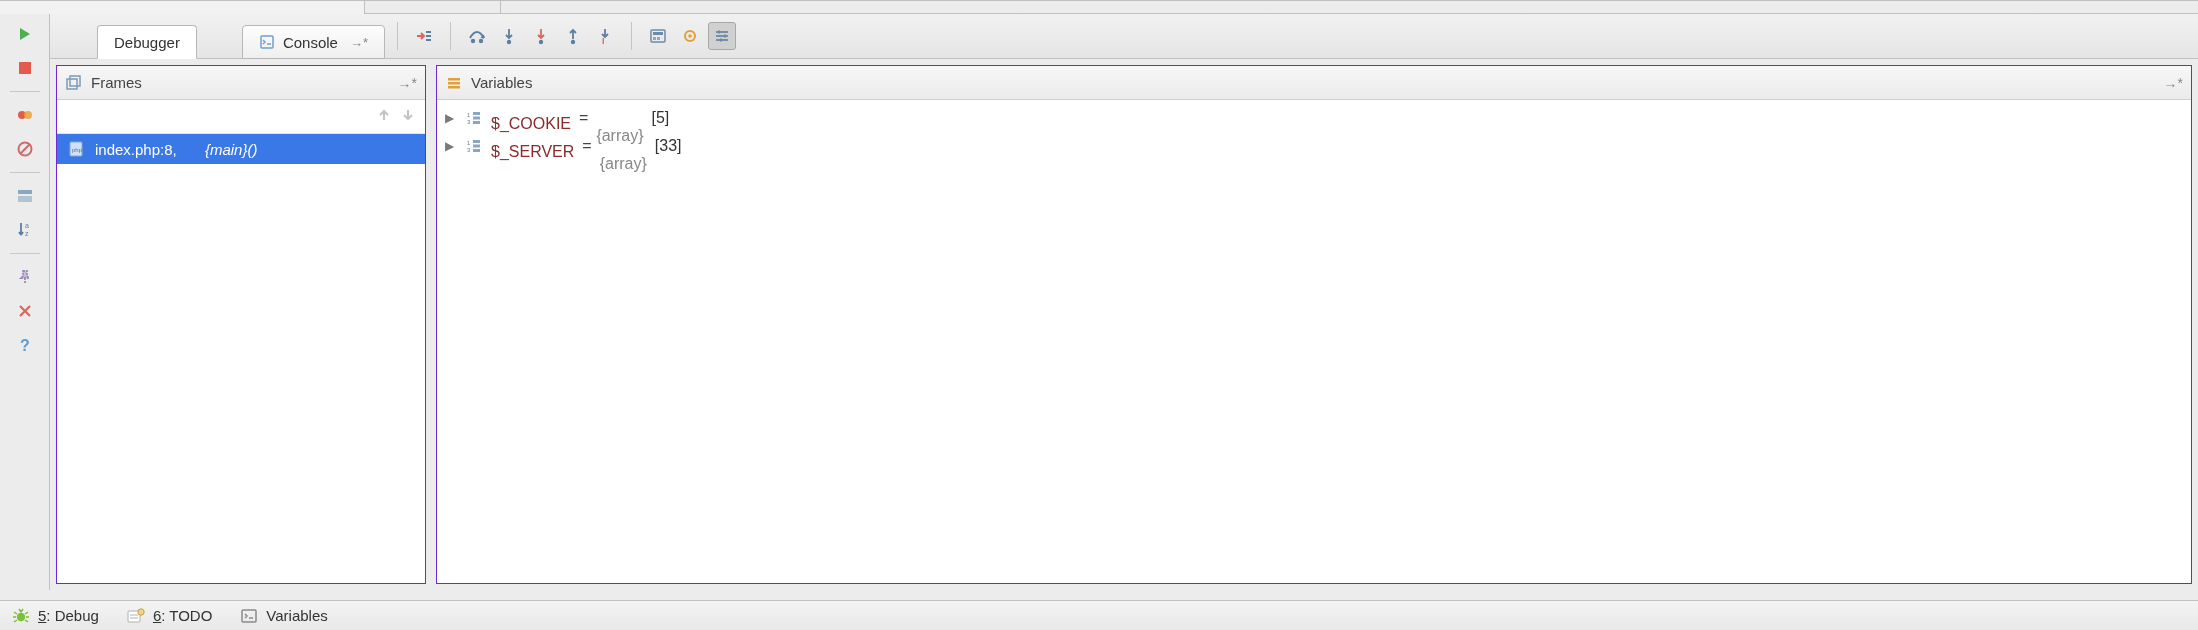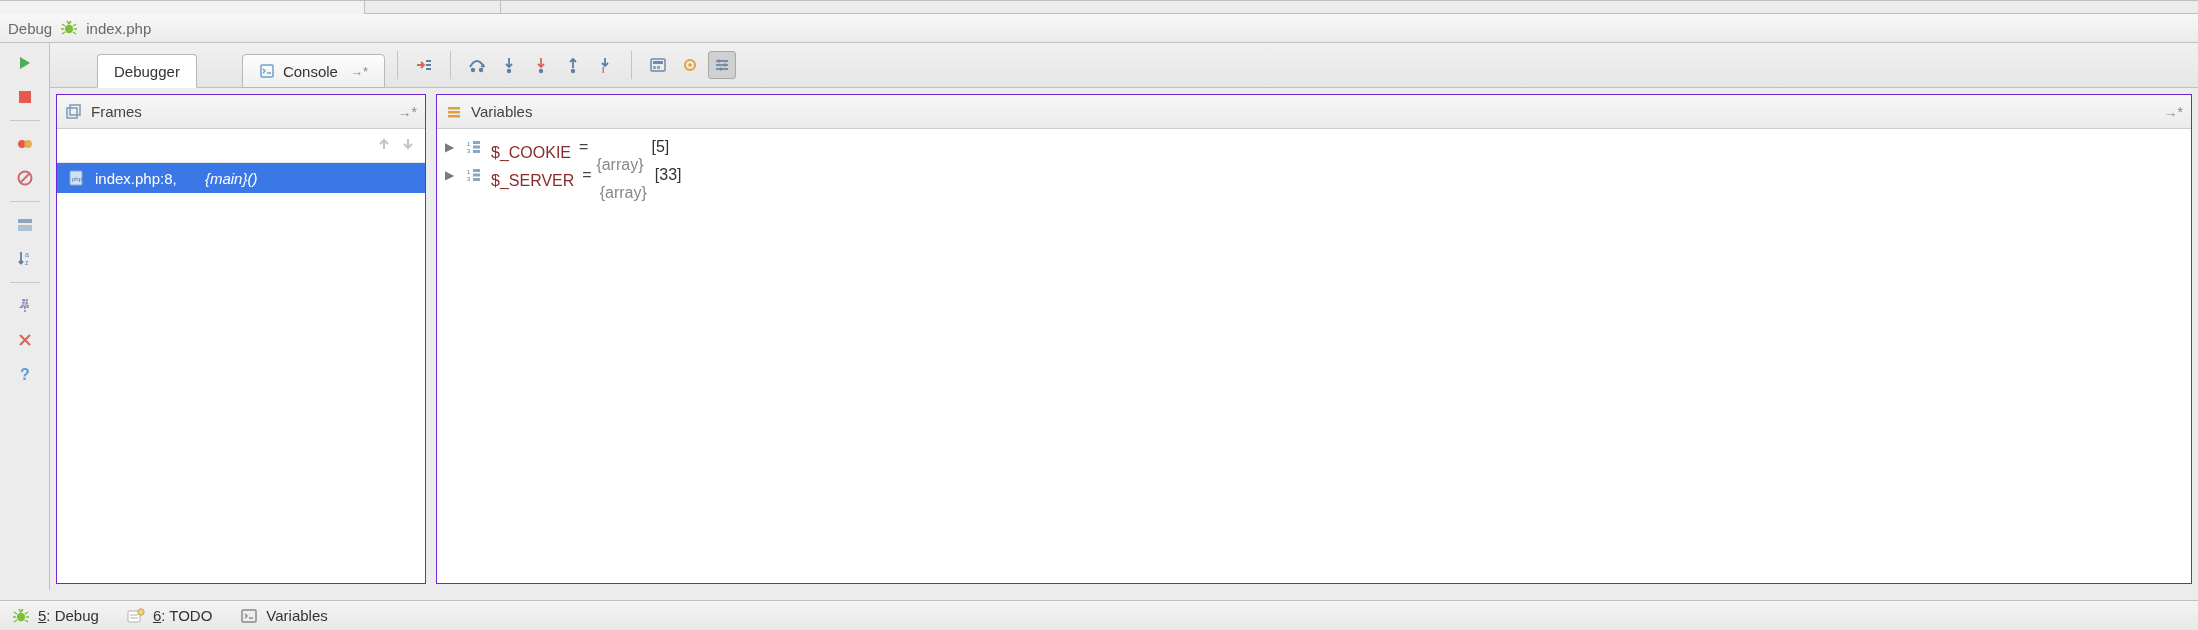--- a/index.html
+++ b/index.html
@@ -211,30 +211,20 @@
 </head>
 <body>
 
 <div class="root">
 
   <div class="top-frag">
     <div class="stub1"></div>
       <div class="stub2"></div>
   </div>
 
-  <div class="tw-label">
-    <span>Debug</span>
-    <span class="bug">
-      <svg width="16" height="16" viewBox="0 0 16 16">
-          <circle cx="8" cy="9" r="4.2" fill="#7bbf3a"></circle>
-          <path d="M8 4 L6 1 M8 4 L10 1 M3 9 H0 M13 9 H16 M4 6 L1 4 M12 6 L15 4 M4 12 L1 14 M12 12 L15 14" stroke="#7bbf3a" stroke-width="1.5"></path>
-        </svg>
-    </span>
-    <span>index.php</span>
-  </div>
 
   <div class="body">
 
     <div class="left-gutter">
       <div class="gbtn">
         <svg width="16" height="16" viewBox="0 0 16 16">
             <path d="M3 2 L13 8 L3 14 Z" fill="#4caf50"></path>
           </svg>
       </div>
       <div class="gbtn">

